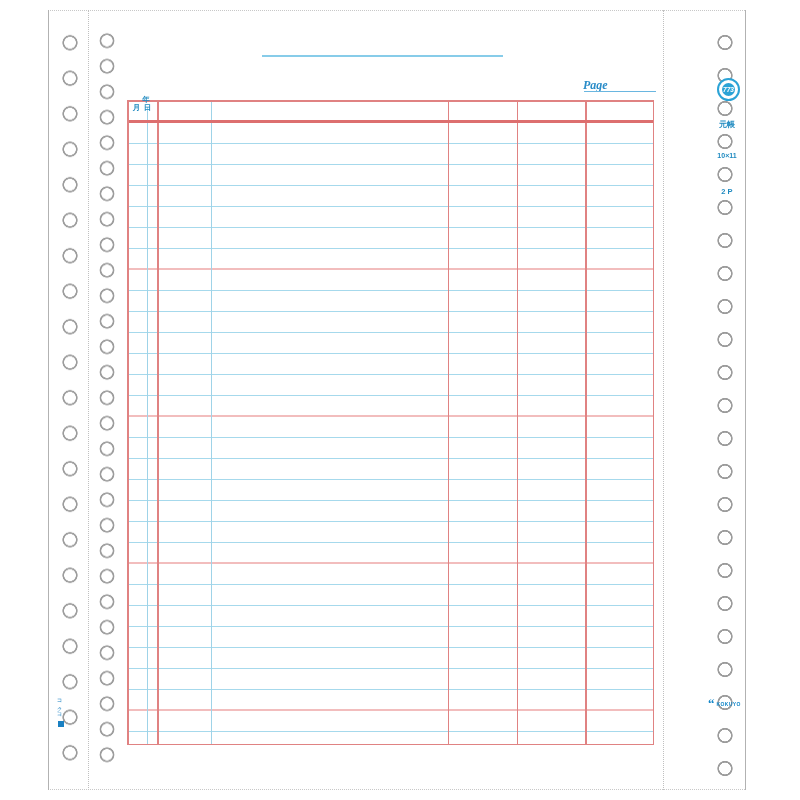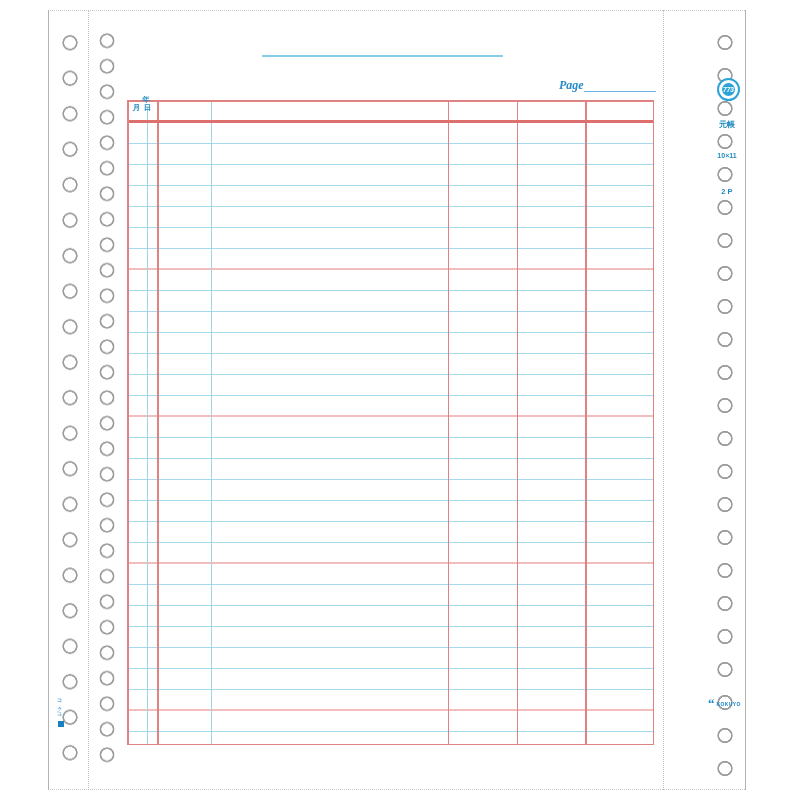--- a/index.html
+++ b/index.html
@@ -67,21 +67,21 @@
   <div class="abs perf-v" style="left:88px;top:10px;height:780px;"></div>
   <div class="abs perf-v" style="left:663px;top:10px;height:780px;"></div>
   <div class="abs edge-solid" style="left:744.5px;top:10px;width:1.2px;height:780px;"></div>
 
   <div class="abs holes holes-a" style="left:62px;top:25px;width:16px;height:746px;"></div>
   <div class="abs holes holes-b" style="left:99px;top:28px;width:16px;height:740px;"></div>
   <div class="abs holes holes-c" style="left:717px;top:26px;width:16px;height:759px;"></div>
 
   <div class="abs title-line" style="left:262px;top:55px;width:241px;height:2.2px;"></div>
 
-  <div class="abs page-lbl" style="left:559px;top:78px;">Page</div>
+  <div class="abs page-lbl" style="left:583px;top:78px;">Page</div>
   <div class="abs page-line" style="left:584px;top:91px;width:72px;height:1.3px;"></div>
 
   <div>
 
     <div class="abs h-blue" style="left:129.4px;top:123px;width:523.2px;height:621px;"></div>
     <div class="abs h-pink" style="left:129.4px;top:123px;width:523.2px;height:621px;"></div>
 
     <div class="abs blue-v" style="left:146.6px;top:107px;width:1.2px;height:638px;"></div>
     <div class="abs red-v" style="left:157.2px;top:100px;width:2px;height:645px;"></div>
     <div class="abs blue-v" style="left:210.6px;top:100px;width:1.2px;height:645px;"></div>

